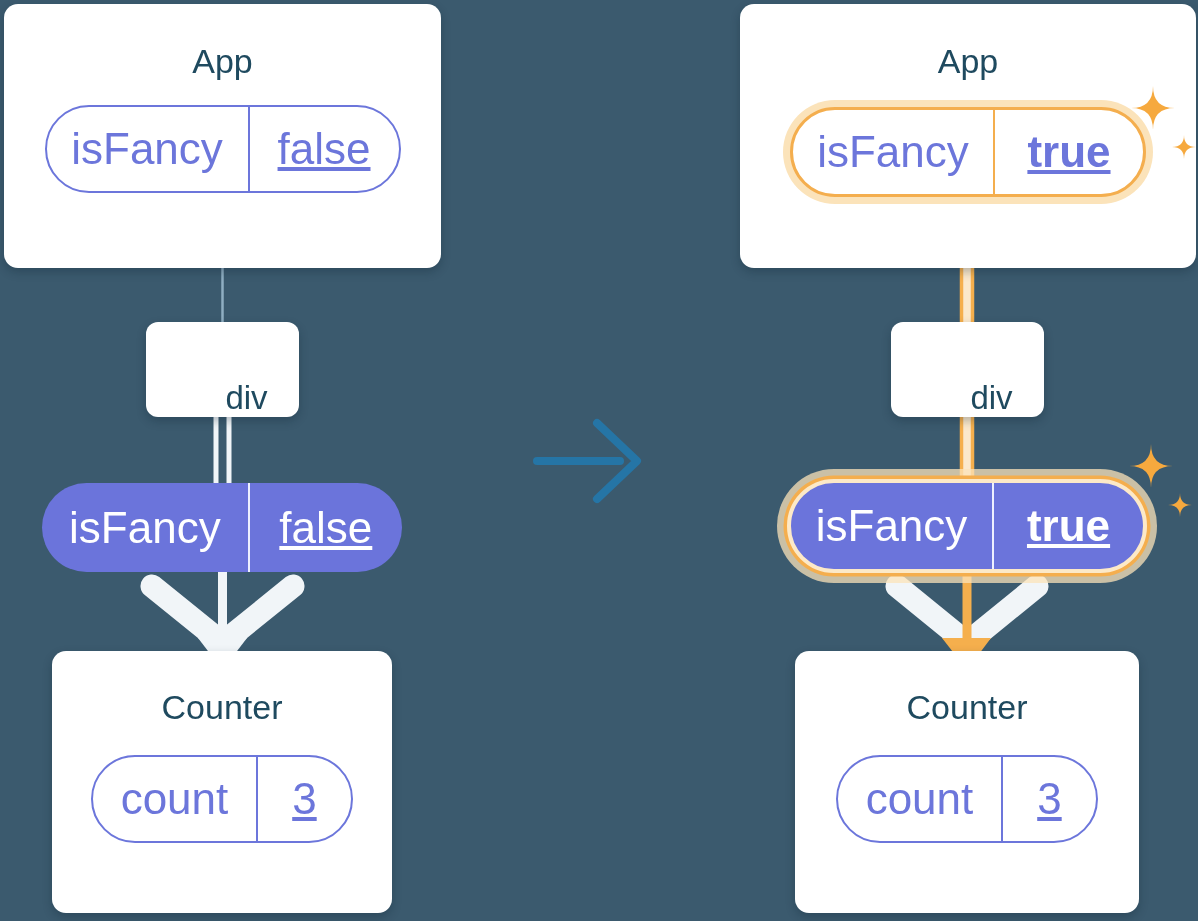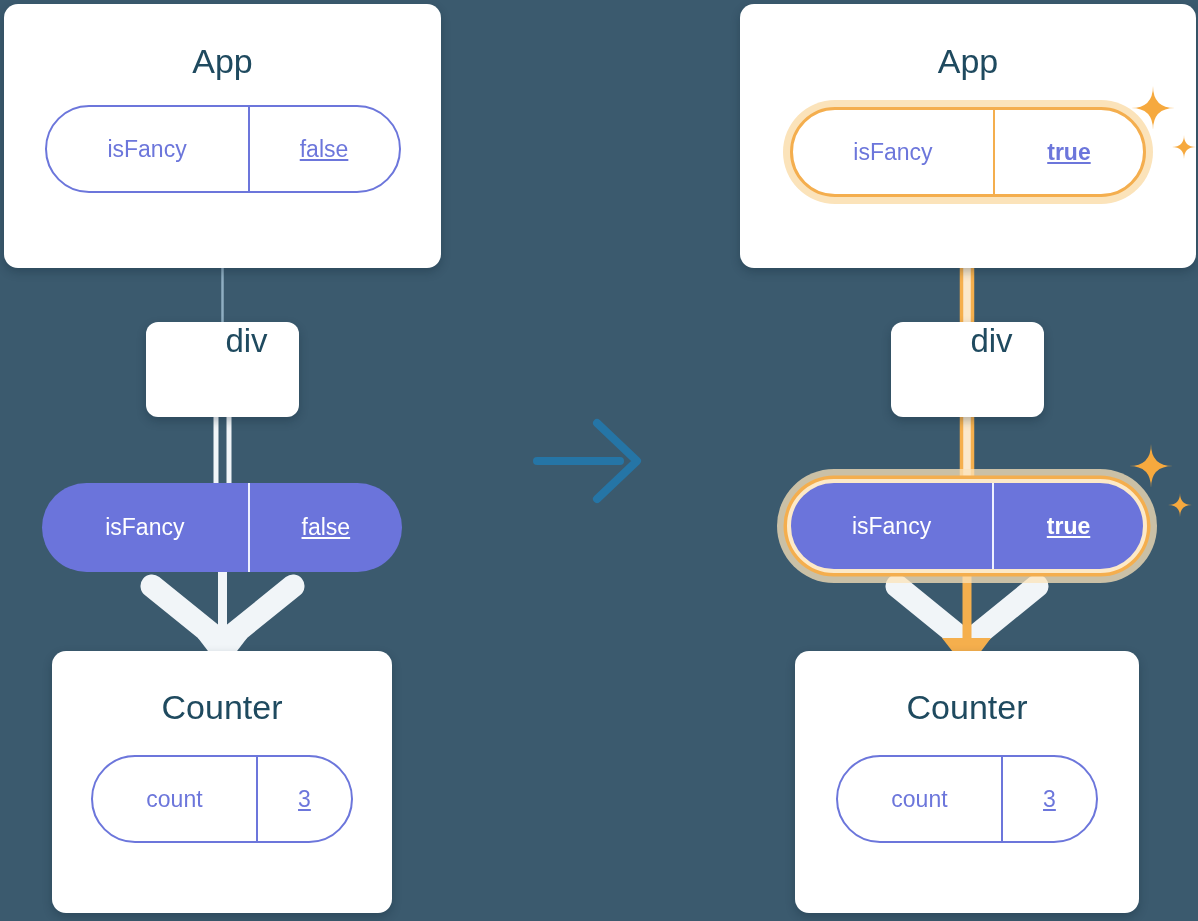--- a/index.html
+++ b/index.html
@@ -30,31 +30,31 @@
   .app-card .card-title { margin-top: 38px; }
   .counter-card .card-title { margin-top: 37px; }
 
   .pos-app-l     { left: 4px;   top: 4px;   width: 437px; height: 264px; }
   .pos-app-r     { left: 740px; top: 4px;   width: 456px; height: 264px; }
   .pos-div-l     { left: 146px; top: 322px; width: 153px; height: 95px;  border-radius: 12px; }
   .pos-div-r     { left: 891px; top: 322px; width: 153px; height: 95px;  border-radius: 12px; }
   .pos-counter-l { left: 52px;  top: 651px; width: 340px; height: 262px; }
   .pos-counter-r { left: 795px; top: 651px; width: 344px; height: 262px; }
 
-  .div-card { justify-content: flex-start; padding-left: 48px; }
+  .div-card { justify-content: flex-end; padding-left: 48px; }
   .div-label { font-size: 33px; color: #1F4A5F; }
 
   .pill {
     display: flex; align-items: stretch;
     border-radius: 60px; overflow: hidden;
     background: #fff;
   }
   .pill .cell {
     display: flex; align-items: center; justify-content: center;
-    font-size: 23px;
+    font-size: 44px;
   }
   .pill .cell.key { flex: 1.35; }
   .pill .cell.val { flex: 1; text-decoration: underline; }
   .pill.bold-val .cell.val { font-weight: 700; }
 
   .pill-outline { border: 2.5px solid #6C76DB; color: #6C76DB; }
   .pill-outline .cell.key { border-right: 2.5px solid #6C76DB; }
 
   .state-pill-app { width: 356px; height: 88px; margin-top: 24px; }
 

